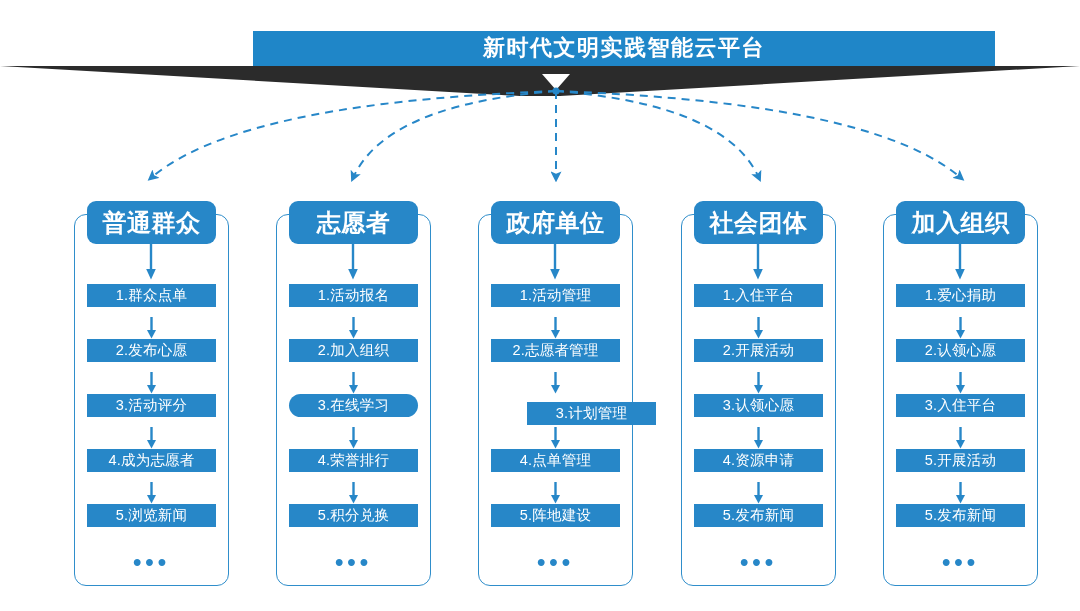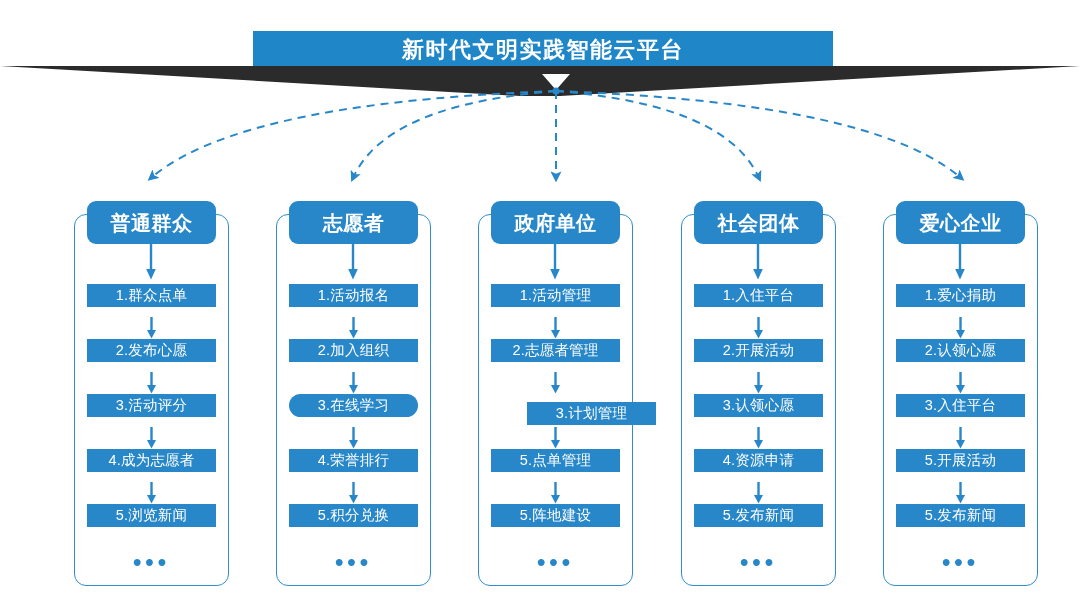--- a/index.html
+++ b/index.html
@@ -26,27 +26,28 @@
     position: absolute;
     left: 0;
     top: 0;
     width: 1080px;
     height: 100px;
   }
   #title-bar {
     position: absolute;
     left: 253px;
     top: 31px;
-    width: 580px;
+    width: 742px;
     height: 37px;
     background: #1f86c8;
     display: flex;
     align-items: center;
     justify-content: center;
     box-sizing: border-box;
+    font-family: Liberation Mono, monospace;
   }
   #title-text {
     color: #ffffff;
     font-size: 22px;
     font-weight: bold;
     letter-spacing: 1.5px;
     line-height: 1;
     white-space: nowrap;
   }
   #ribbon-svg {
@@ -101,21 +102,21 @@
     background: #2787c8;
     border-radius: 9px;
     display: flex;
     align-items: center;
     justify-content: center;
     box-sizing: border-box;
     z-index: 3;
   }
   .col-header-label {
     color: #ffffff;
-    font-size: 20px;
+    font-size: 24px;
     font-weight: bold;
     letter-spacing: 0.5px;
     line-height: 1;
     white-space: nowrap;
   }
   .col-body {
     position: absolute;
     left: 0;
     top: 43px;
     width: 155px;
@@ -320,21 +321,21 @@
           <path d="M1,13 L10,13 L5.5,21.5 Z" fill="#2787c8"></path>
         </svg>
         <div class="item-box" style="top:158px;margin-left:36px;">
           <span class="item-label">3.计划管理</span>
         </div>
         <svg class="step-arrow" style="top:183px;width:11px;margin-left:-5.5px;" viewBox="0 0 11 22" preserveAspectRatio="none">
           <line x1="5.5" y1="0" x2="5.5" y2="14" stroke="#2787c8" stroke-width="2.4"></line>
           <path d="M1,13 L10,13 L5.5,21.5 Z" fill="#2787c8"></path>
         </svg>
         <div class="item-box" style="top:205px;">
-          <span class="item-label">5.点单管理</span>
+          <span class="item-label">4.点单管理</span>
         </div>
         <svg class="step-arrow" style="top:238px;width:11px;margin-left:-5.5px;" viewBox="0 0 11 22" preserveAspectRatio="none">
           <line x1="5.5" y1="0" x2="5.5" y2="14" stroke="#2787c8" stroke-width="2.4"></line>
           <path d="M1,13 L10,13 L5.5,21.5 Z" fill="#2787c8"></path>
         </svg>
         <div class="item-box" style="top:260px;">
           <span class="item-label">5.阵地建设</span>
         </div>
         <div class="ellipsis" style="top:306px;">•••</div>
       </div>
@@ -381,21 +382,21 @@
         <div class="item-box" style="top:260px;">
           <span class="item-label">5.发布新闻</span>
         </div>
         <div class="ellipsis" style="top:306px;">•••</div>
       </div>
     </div>
 
     <div class="column" style="left:883px;">
       <div class="col-frame"></div>
       <div class="col-header">
-        <span class="col-header-label">爱心企业</span>
+        <span class="col-header-label">加入组织</span>
       </div>
       <div class="col-body">
         <svg class="lead-arrow" viewBox="0 0 12 36" preserveAspectRatio="none" style="width:12px;margin-left:-6px;">
           <line x1="6" y1="0" x2="6" y2="26" stroke="#2787c8" stroke-width="2.4"></line>
           <path d="M1.2,25 L10.8,25 L6,35.5 Z" fill="#2787c8"></path>
         </svg>
         <div class="item-box" style="top:40px;">
           <span class="item-label">1.爱心捐助</span>
         </div>
         <svg class="step-arrow" style="top:73px;width:11px;margin-left:-5.5px;" viewBox="0 0 11 22" preserveAspectRatio="none">

